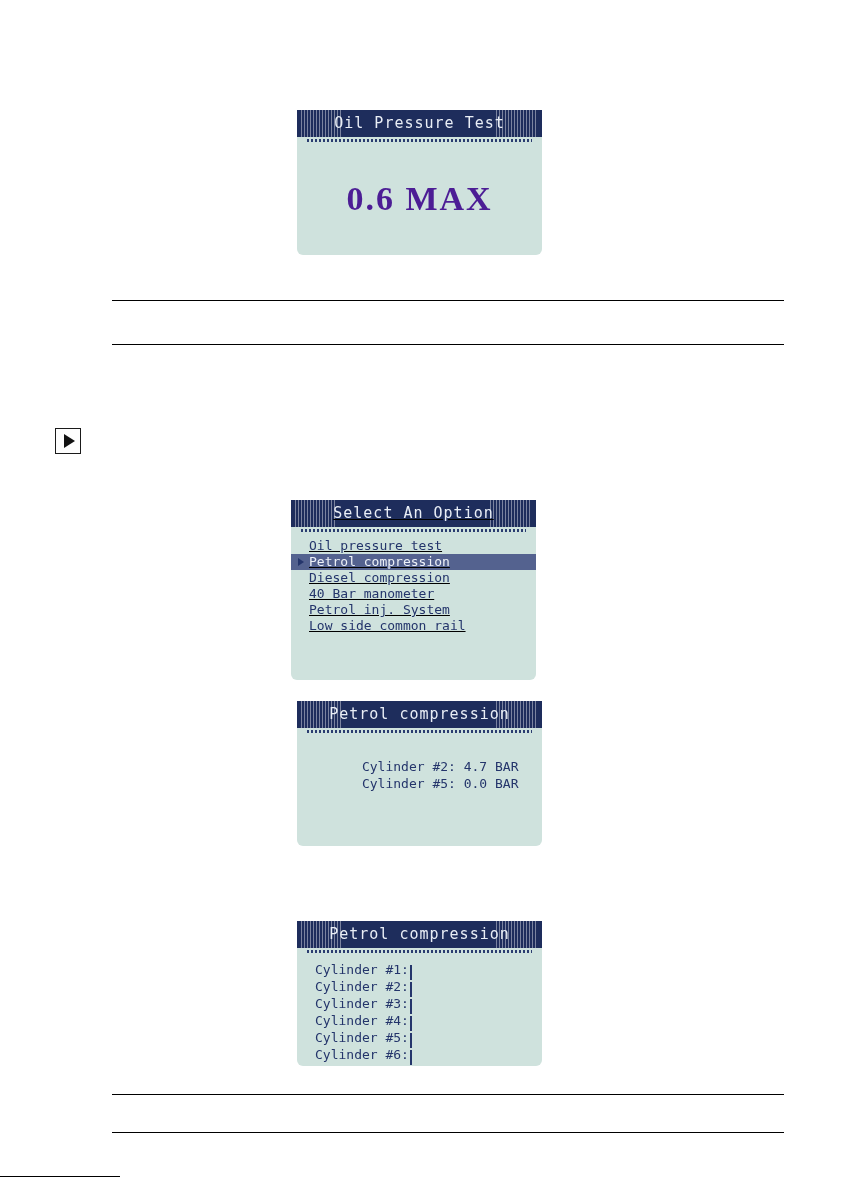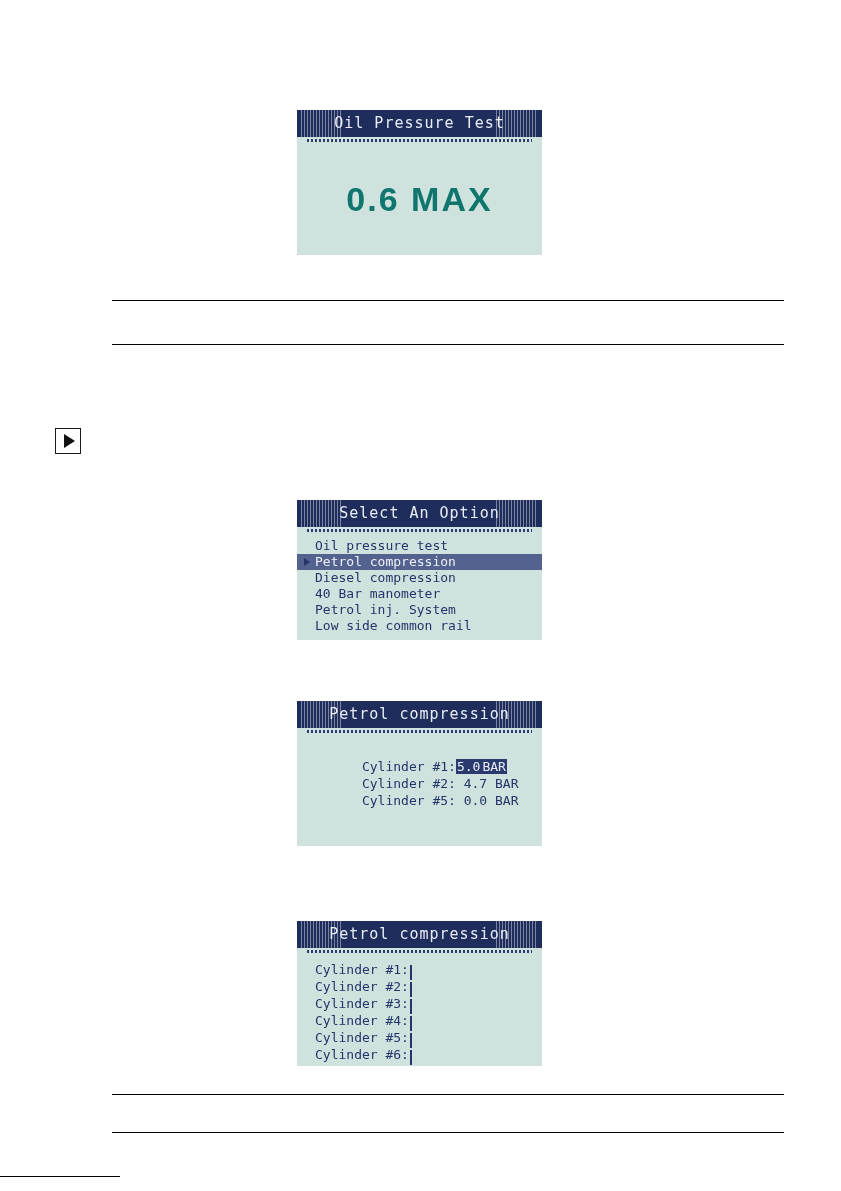--- a/index.html
+++ b/index.html
@@ -14,20 +14,21 @@
     font-family: "Liberation Sans", sans-serif;
     color: #000;
     overflow: hidden;
   }
 
   
   .lcd {
     position: absolute;
     background: #cfe2dd;
     box-sizing: border-box;
+    border-radius: 6px;
   }
   .lcd-title {
     background: #1e2d5c;
     color: #e9eef6;
     font-family: "DejaVu Sans Mono", monospace;
     font-size: 15px;
     letter-spacing: 1px;
     text-align: center;
     line-height: 27px;
     height: 27px;
@@ -66,24 +67,24 @@
   
   #screen-oil {
     left: 297px;
     top: 110px;
     width: 245px;
     height: 145px;
   }
   #screen-oil .big-value {
     margin-top: 38px;
     text-align: center;
-    font-family: Liberation Sans, sans-serif;
+    font-family: Liberation Serif, serif;
     font-size: 34px;
     font-weight: bold;
-    color: #0f766e;
+    color: #4c1d95;
     letter-spacing: 2px;
   }
 
   
   .hrule {
     position: absolute;
     left: 112px;
     width: 672px;
     height: 1px;
     background: #000;
@@ -118,24 +119,25 @@
     top: 5px;
     width: 0;
     height: 0;
     border-left: 11px solid #111;
     border-top: 7px solid transparent;
     border-bottom: 7px solid transparent;
   }
 
   
   #screen-select {
-    left: 297px;
+    left: 291px;
     top: 500px;
     width: 245px;
-    height: 140px;
+    height: 180px;
+    text-decoration: underline;
   }
   .menu-list {
     margin-top: 6px;
     padding: 0 0 0 0;
   }
   .menu-item {
     font-family: "DejaVu Sans Mono", monospace;
     font-size: 13px;
     color: #24356b;
     line-height: 16px;
@@ -274,23 +276,20 @@
 
 <div class="lcd" id="screen-comp-values">
   <div class="lcd-title">
     <span class="hatch-left"></span>
     <span class="hatch-right"></span>
     <span class="ttl">Petrol compression</span>
   </div>
   <div class="lcd-underline"></div>
   <div class="values-list">
     <div class="cyl-row">
-      <span>Cylinder #1:</span><span class="val-hl">5.0</span><span class="val-hl">BAR</span>
-    </div>
-    <div class="cyl-row">
       <span>Cylinder #2:</span> <span>4.7</span> <span>BAR</span>
     </div>
     <div class="cyl-row">
       <span>Cylinder #5:</span> <span>0.0</span> <span>BAR</span>
     </div>
   </div>
 </div>
 
 <div class="lcd" id="screen-comp-bars">
   <div class="lcd-title">

